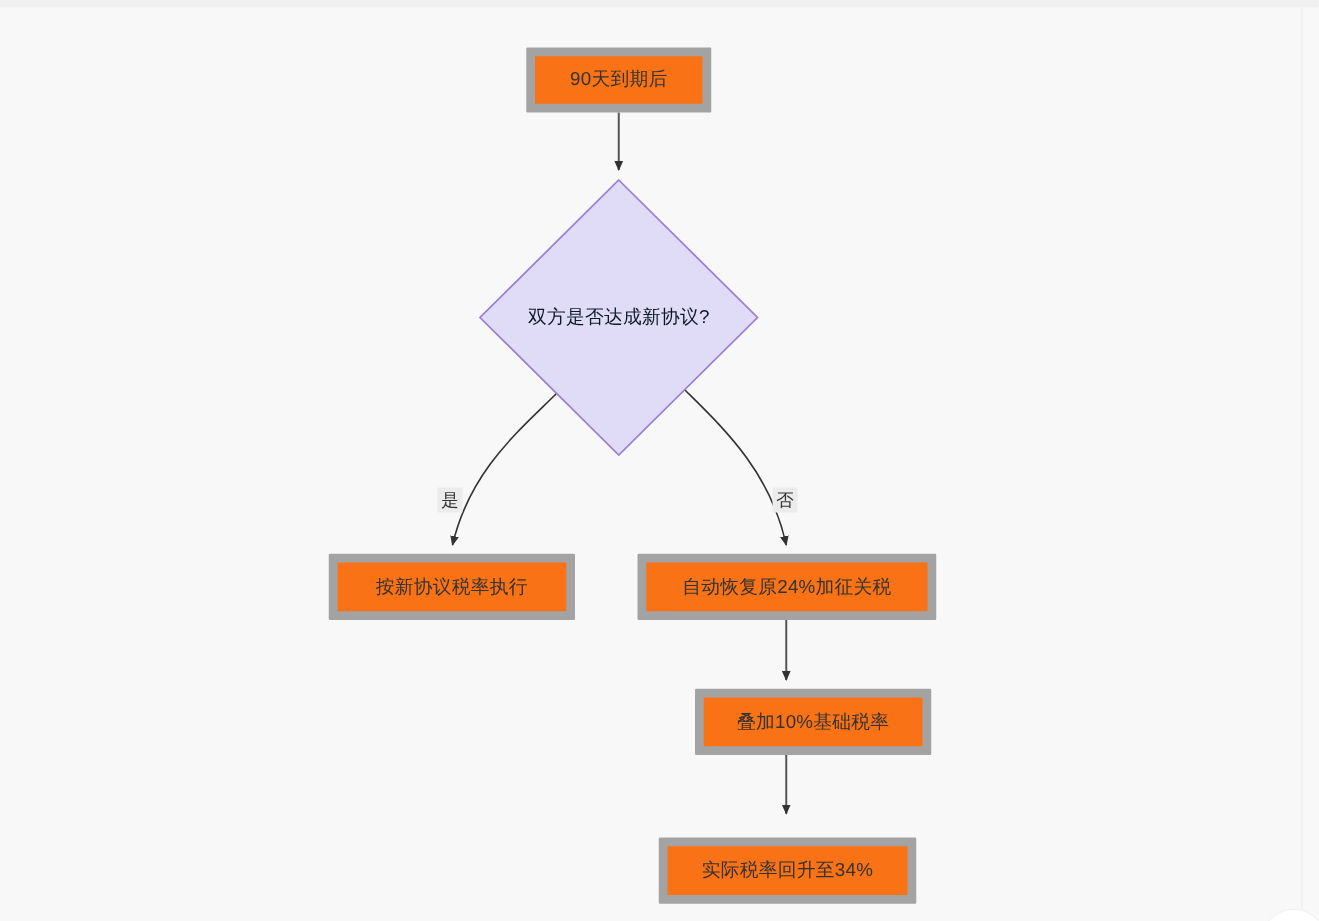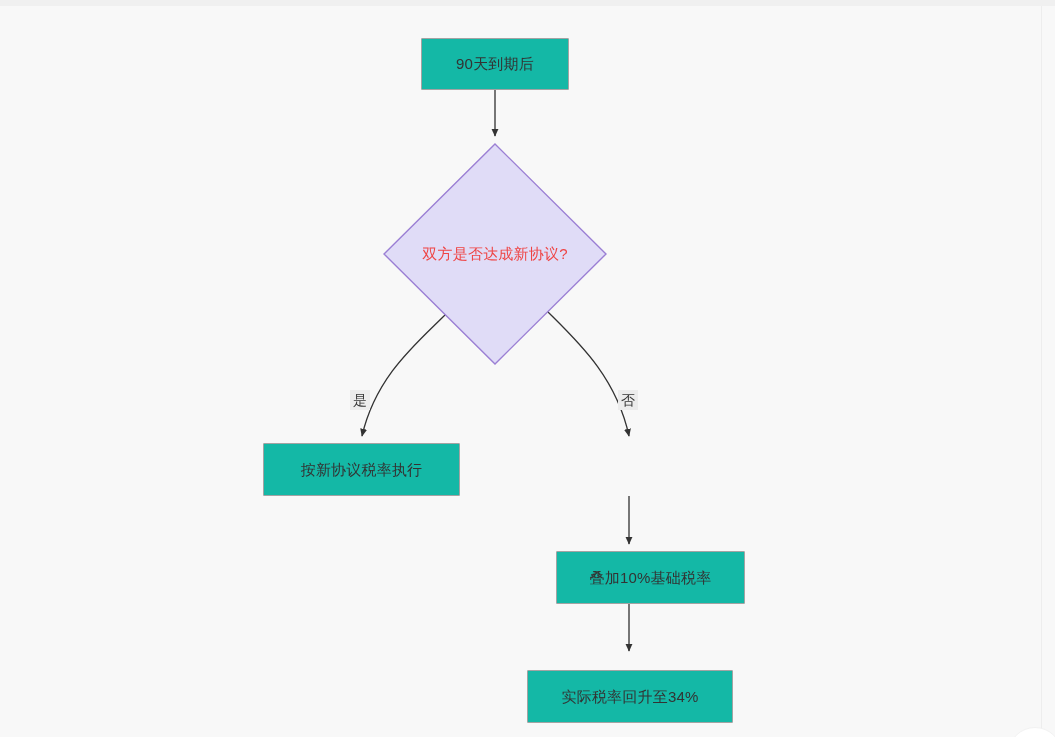--- a/index.html
+++ b/index.html
@@ -78,42 +78,42 @@
     align-items: center;
     justify-content: center;
     color: #333333;
     font-size: 15px;
     line-height: 1.2;
     white-space: nowrap;
     letter-spacing: .2px;
   }
 
   .node-box {
-    background: #14b8a6;
-    border: 1px solid #a3a3a3;
+    background: #f97316;
+    border: 7px solid #a3a3a3;
     border-radius: 1px;
   }
 
   .node-decision {
     background: transparent;
     border: none;
   }
 
   .node-decision .diamond-shape {
     position: absolute;
     left: 0;
     top: 0;
     width: 100%;
     height: 100%;
   }
 
   .node-decision .diamond-label {
     position: relative;
     z-index: 2;
-    color: #ef4444;
+    color: #0f172a;
     font-size: 15px;
     white-space: nowrap;
   }
 
   
   .edge-label {
     position: absolute;
     background: #ececec;
     color: #333333;
     font-size: 14px;
@@ -159,20 +159,23 @@
       <svg class="diamond-shape" viewBox="0 0 224 222" preserveAspectRatio="none">
         <polygon points="112,1 223,111 112,221 1,111" fill="#e0dcf7" stroke="#9b7fd4" stroke-width="1.4"></polygon>
       </svg>
       <span class="diamond-label">双方是否达成新协议?</span>
     </div>
 
     <div class="node node-box" style="left:263px; top:443px; width:197px; height:53px;">
       <span>按新协议税率执行</span>
     </div>
 
+    <div class="node node-box" style="left:510px; top:443px; width:239px; height:53px;">
+      <span>自动恢复原24%加征关税</span>
+    </div>
 
     <div class="node node-box" style="left:556px; top:551px; width:189px; height:53px;">
       <span>叠加10%基础税率</span>
     </div>
 
     <div class="node node-box" style="left:527px; top:658px; width:206px; height:53px;margin-top:12px;">
       <span>实际税率回升至34%</span>
     </div>
 
     <div class="edge-label" style="left:350px; top:390px;">是</div>

